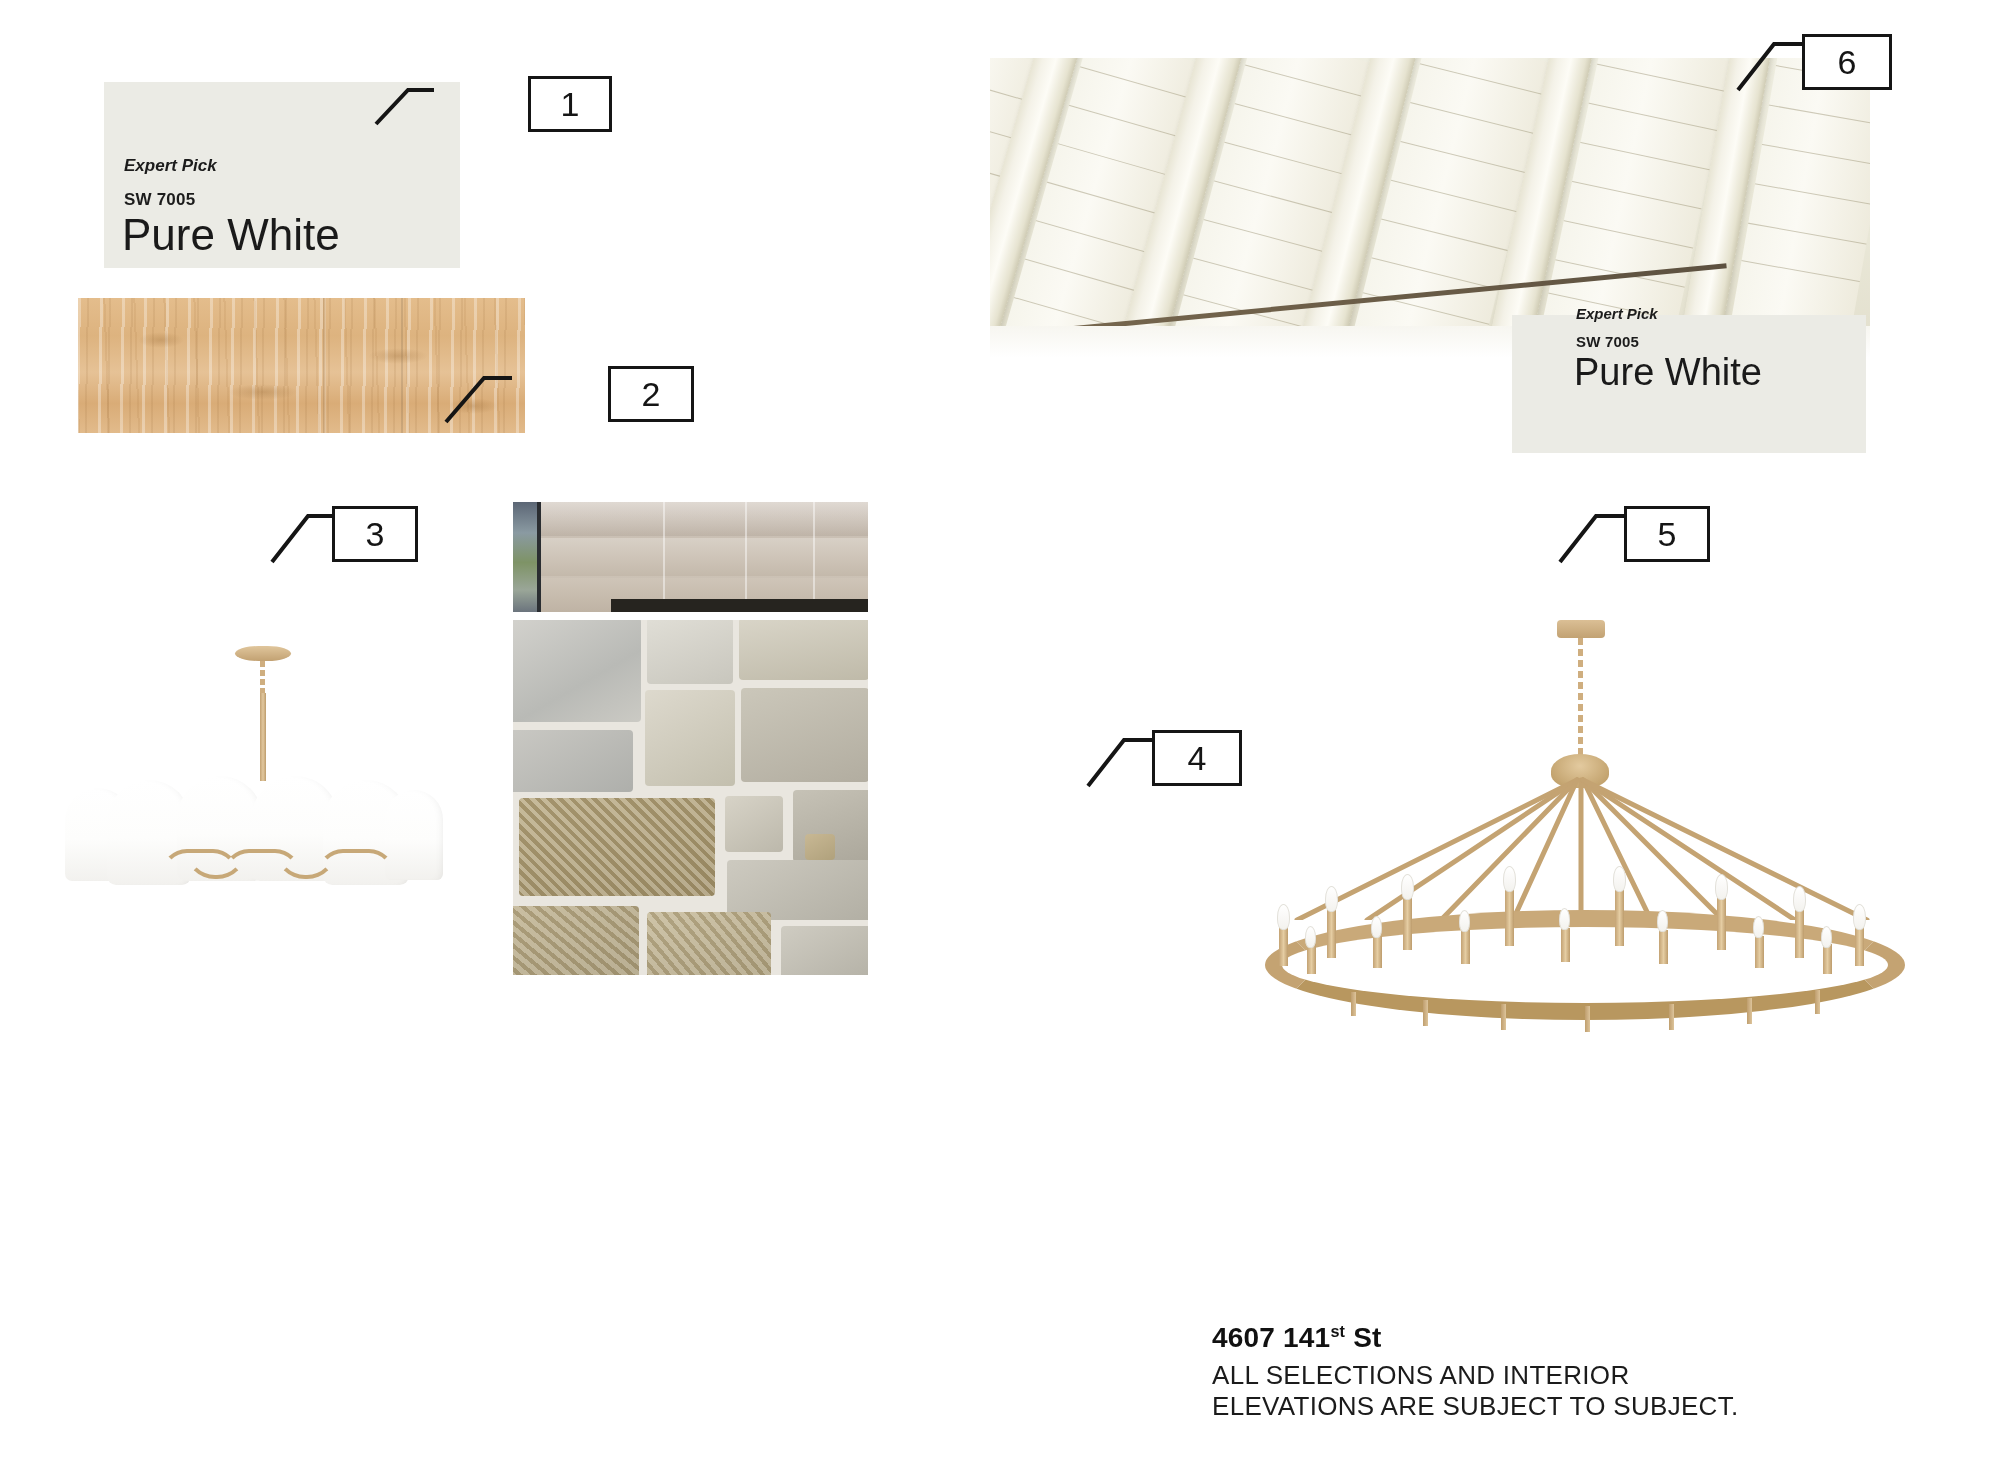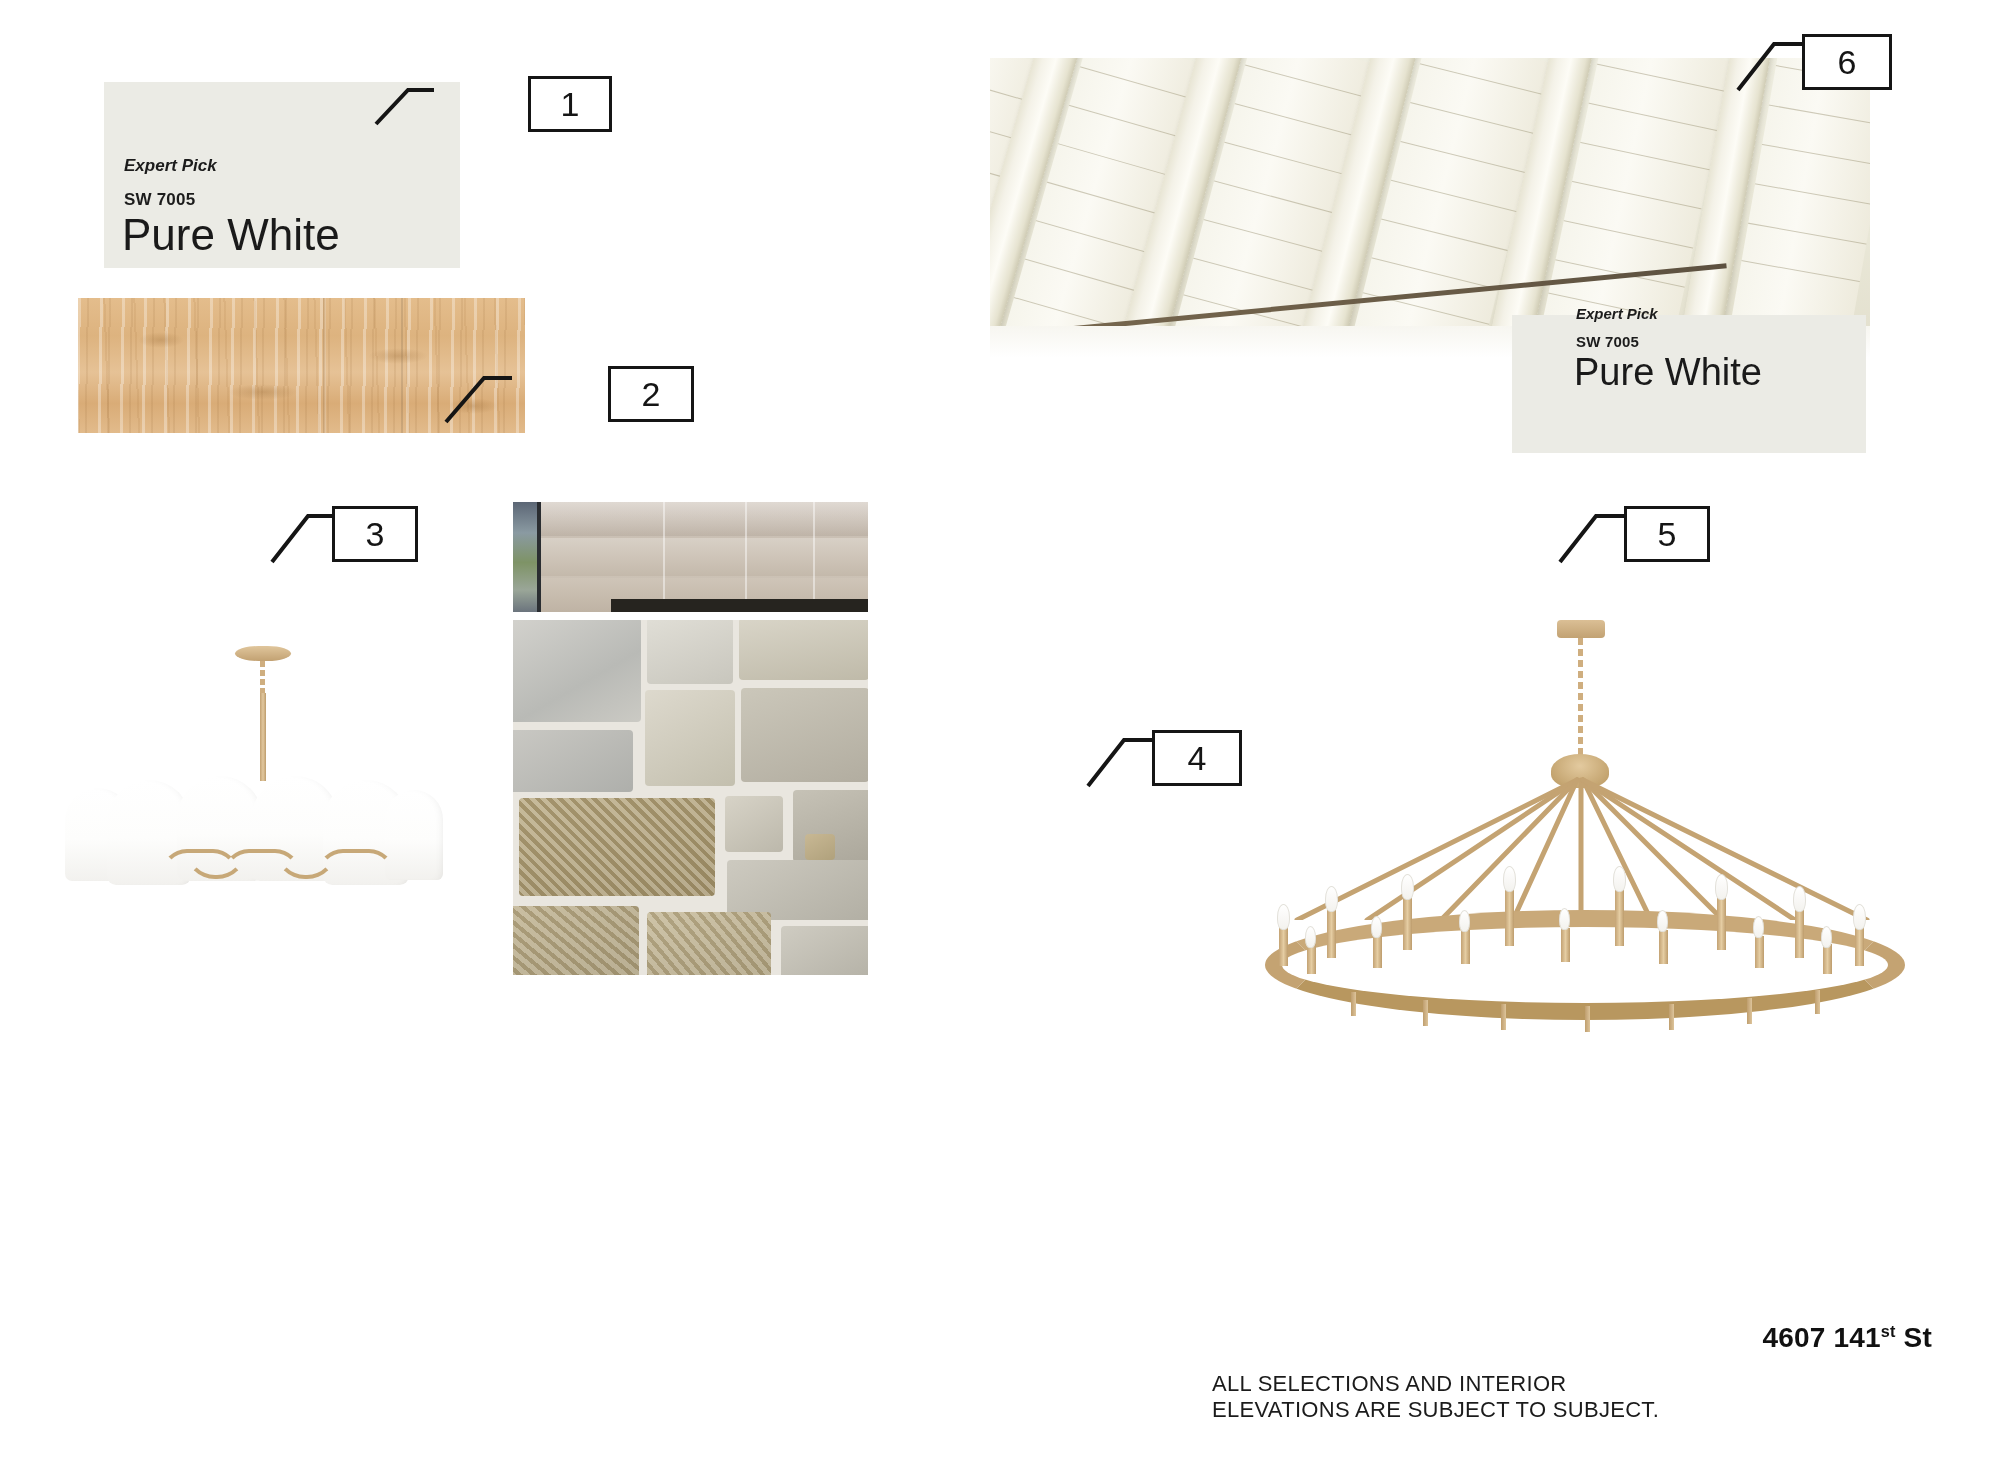--- a/index.html
+++ b/index.html
@@ -217,25 +217,25 @@
   .bulb{
     position:absolute;width:13px;height:26px;border-radius:50% 50% 40% 40%;
     background:linear-gradient(180deg,#ffffff,#f3f2ee);
     border:1px solid #e3e1da;box-sizing:border-box;
   }
   .spindle{position:absolute;width:5px;background:linear-gradient(90deg,#bf9e6e,#ddc49b);}
 
   
   .footer{position:absolute;left:1212px;top:1322px;width:720px;}
   .footer .addr{
-    font-size:28px;font-weight:bold;color:#111;letter-spacing:0.2px;text-align:right;
+    font-size:28px;font-weight:bold;color:#111;letter-spacing:0.2px;
   }
   .footer .addr sup{font-size:0.58em;vertical-align:super;font-weight:bold;}
   .footer .note{
-    margin-top:17px;font-size:22px;color:#1b1b1b;line-height:1.18;
+    margin-top:6px;font-size:26px;color:#1b1b1b;line-height:1.18;
     letter-spacing:0.3px;
   }
 </style>
 </head>
 <body>
 
 <div class="board">
 
 
   <div class="photo" id="ceiling-photo">

